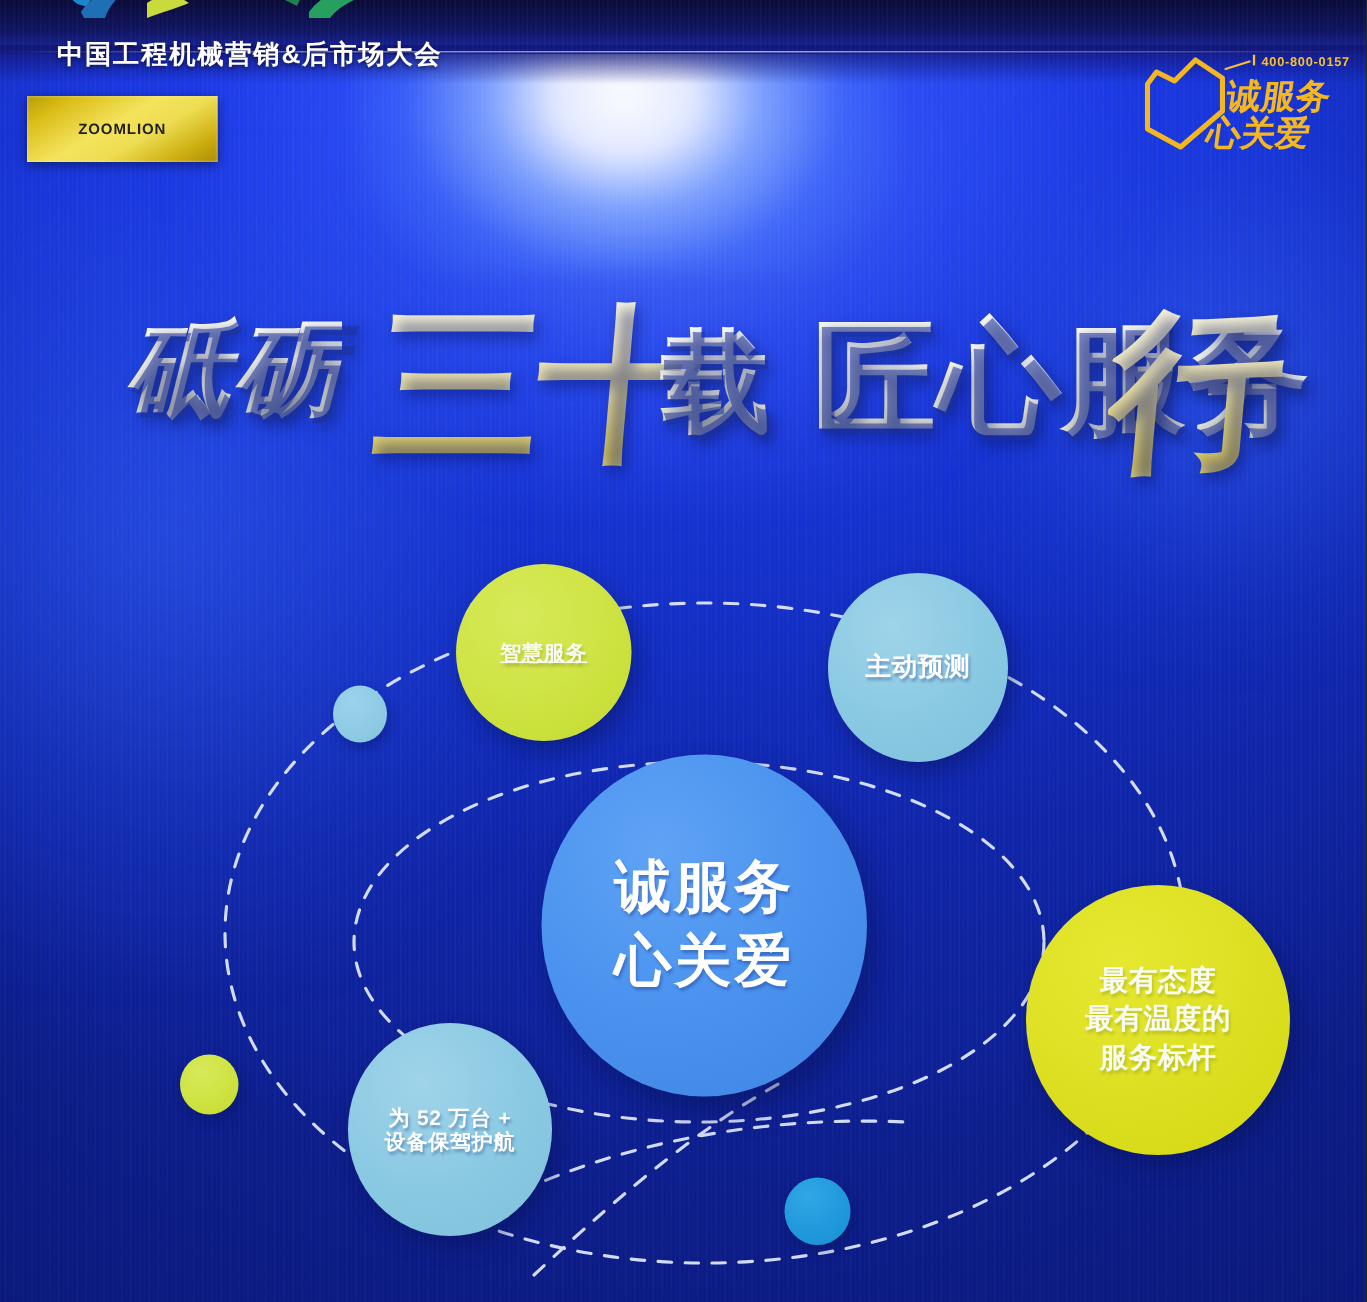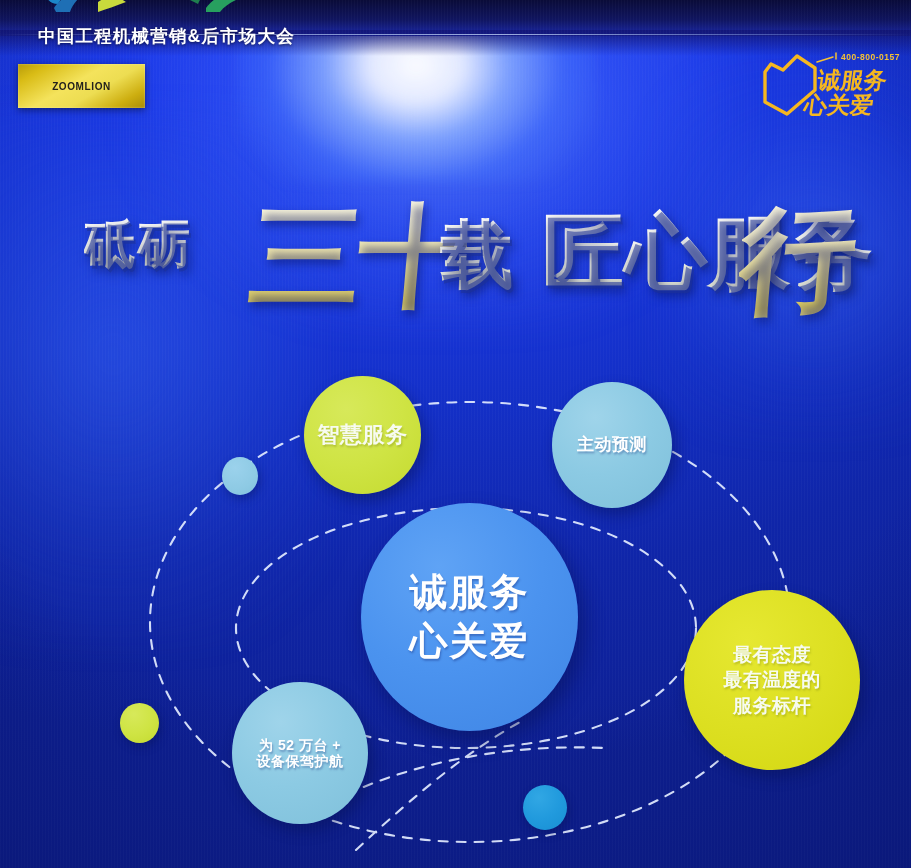--- a/index.html
+++ b/index.html
@@ -124,21 +124,21 @@
   .zoomlion-plate span {
     font-size: 10px;
     font-weight: bold;
     letter-spacing: .6px;
     color: #23211c;
   }
 
   
   .care-logo {
     position: absolute;
-    right: 4px; top: 44px;
+    right: 4px; top: 28px;
     width: 150px; height: 76px;
   }
   .care-logo svg { display: block; }
 
   
   .headline {
     position: absolute;
     left: 72px; top: 176px;
     width: 790px; height: 170px;
   }
@@ -157,21 +157,21 @@
     background-clip: text;
     -webkit-text-fill-color: transparent;
   }
   .h-gold {
     background: linear-gradient(to bottom, #fffdf2 0%, #f7f2cf 30%, #e8dc92 58%, #d8c861 80%, #efe6ae 100%);
     -webkit-background-clip: text;
     background-clip: text;
     -webkit-text-fill-color: transparent;
     text-shadow: 3px 5px 9px rgba(8,18,90,.45);
   }
-  .hl-1 { left: 12px;  top: 34px;  font-size: 52px; letter-spacing: 2px; }
+  .hl-1 { left: 12px;  top: 24px;  font-size: 70px; letter-spacing: 2px; font-style: italic; }
   .hl-2 { left: 178px; top: 6px;   font-size: 112px; letter-spacing: -4px;
           font-family: "DejaVu Serif", serif; transform: skewX(-5deg); }
   .hl-3 { left: 470px; top: 22px;  font-size: 82px; letter-spacing: 1px; }
   .hl-4 { left: 668px; top: 6px;   font-size: 116px;
           font-family: "DejaVu Serif", serif; transform: skewX(-8deg) rotate(-3deg); }
 
   
   .diagram {
     position: absolute;
     left: 0; top: 350px;
@@ -278,21 +278,21 @@
     <svg class="orbits" viewBox="0 0 911 518">
       <g fill="none" stroke="#e3ecff" stroke-width="2.1" stroke-linecap="round" stroke-dasharray="9 9" opacity="0.92">
         <ellipse cx="470" cy="272" rx="320" ry="220"></ellipse>
         <ellipse cx="466" cy="278" rx="230" ry="120"></ellipse>
         <path d="M300 470 C360 430 470 392 604 398"></path>
         <path d="M356 500 C420 440 470 400 520 372"></path>
       </g>
     </svg>
 
     <div class="bubble tone-lime lime" style="left:304px; top:26px; width:117px; height:118px;">
-      <div class="label" style="font-size:22px;">智慧服务</div>
+      <div class="label" style="font-size:14px;text-decoration:underline;">智慧服务</div>
     </div>
 
     <div class="bubble tone-lblue" style="left:552px; top:32px; width:120px; height:126px;">
       <div class="label" style="font-size:17px;">主动预测</div>
     </div>
 
 
     <div class="bubble tone-blue" style="left:361px; top:153px; width:217px; height:228px; box-shadow:6px 10px 20px rgba(6,16,78,.45);">
       <div class="label" style="font-size:38px; line-height:1.28; letter-spacing:2px;">
         <div>诚服务</div>

